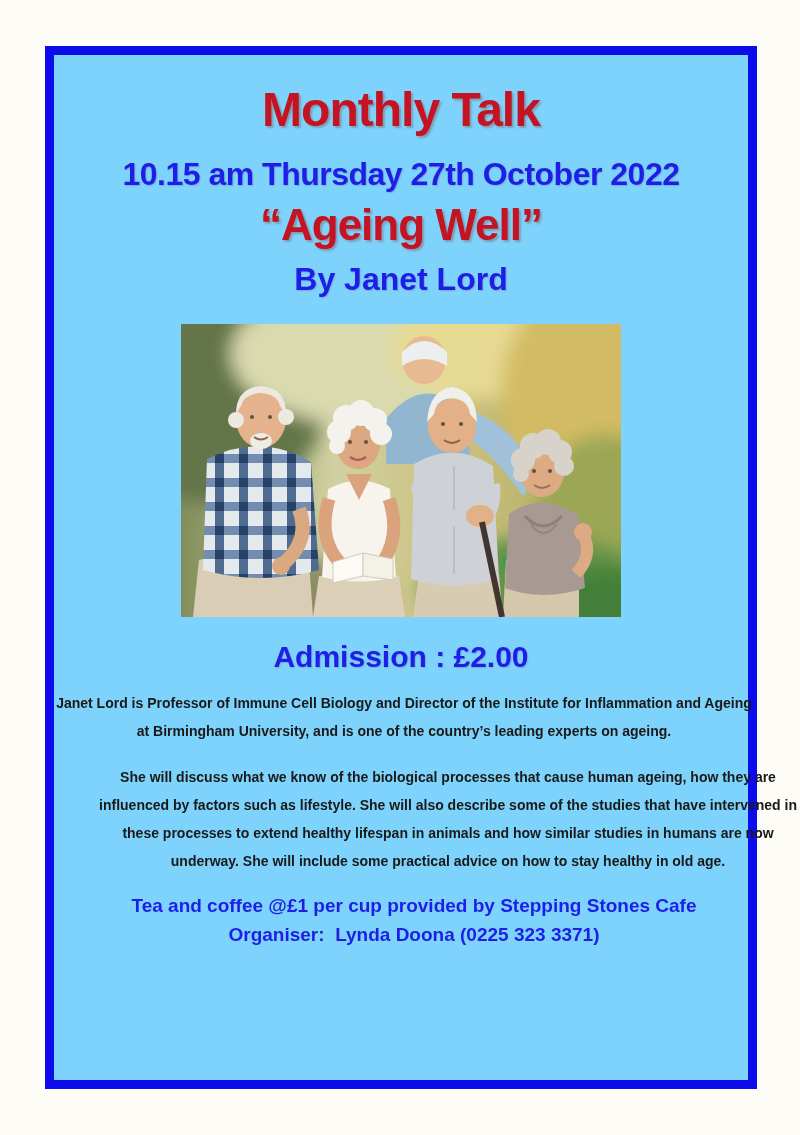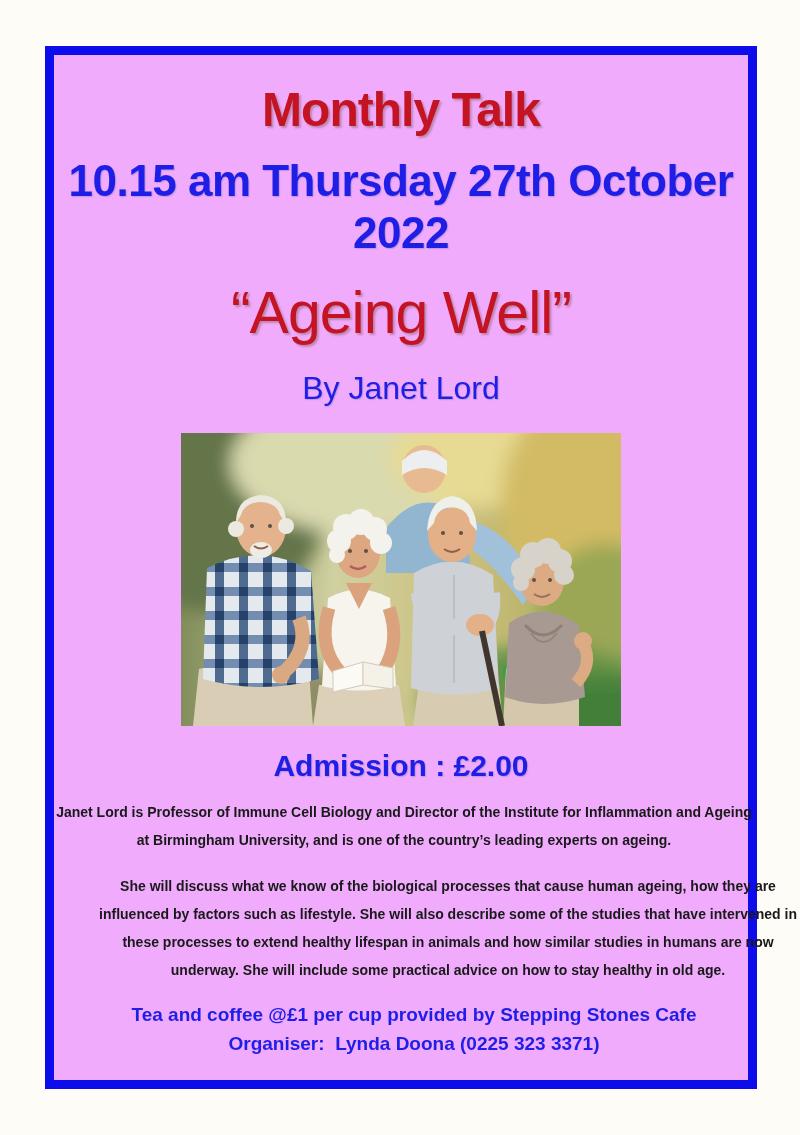--- a/index.html
+++ b/index.html
@@ -8,45 +8,45 @@
     width:800px; height:1135px;
     background:#fdfcf6;
     font-family:"Liberation Sans", sans-serif;
     overflow:hidden;
   }
   .frame {
     position:absolute;
     left:45px; top:46px;
     width:694px; height:1025px;
     border:9px solid #0d0deb;
-    background:#f0abfc;
+    background:#7dd3fc;
     text-align:center;
     box-sizing:content-box;
   }
   .title {
     margin:26px 0 0;
     font-size:48px; line-height:1.2; font-weight:bold;
     color:#c41322; letter-spacing:-1px;
     text-shadow:2px 2px 2px rgba(130,90,90,0.45);
   }
   .date {
     margin:16px 0 0;
-    font-size:44px; line-height:1.2; font-weight:bold;
+    font-size:32px; line-height:1.2; font-weight:bold;
     color:#1e1ee6; letter-spacing:-0.5px;
     text-shadow:1px 1px 1px rgba(110,110,160,0.35);
   }
   .talk-title {
-    margin:18px 0 0;
-    font-size:59px; line-height:1.2; font-weight:normal;
+    margin:6px 0 0;
+    font-size:44px; line-height:1.2; font-weight:bold;
     color:#c41322; letter-spacing:-1px;
     text-shadow:2px 2px 2px rgba(130,90,90,0.45);
   }
   .speaker {
-    margin:20px 0 0;
-    font-size:32px; line-height:1.2; font-weight:normal;
+    margin:8px 0 0;
+    font-size:32px; line-height:1.2; font-weight:bold;
     color:#1e1ee6;
     text-shadow:1px 1px 1px rgba(110,110,160,0.35);
   }
   .photo-wrap {
     margin:26px auto 0;
     width:440px; height:293px;
     line-height:0;
   }
   .admission {
     margin:22px 0 0;

